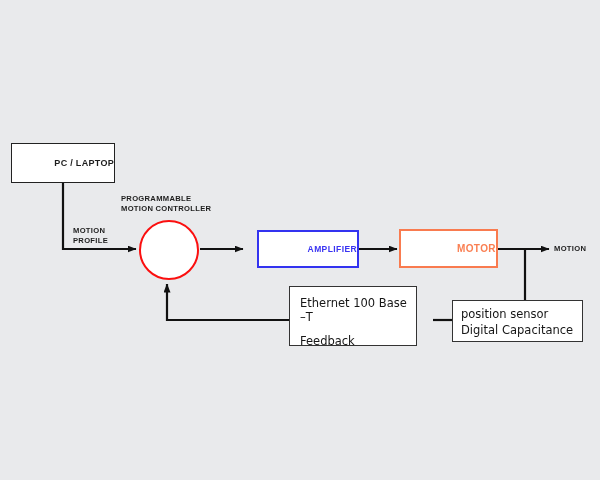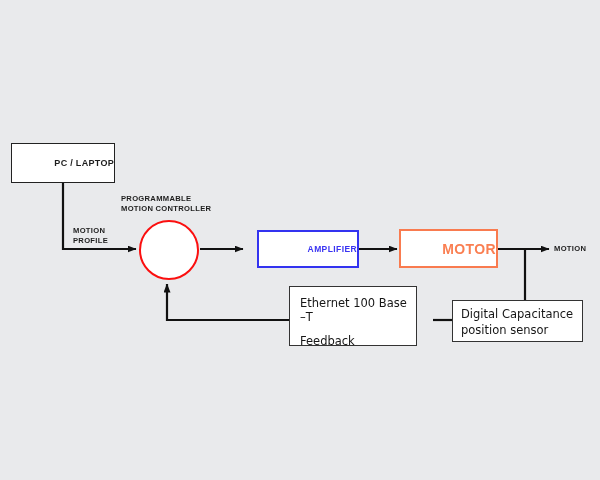--- a/index.html
+++ b/index.html
@@ -79,21 +79,21 @@
 
   
   #motor {
     left: 399px;
     top: 229px;
     width: 99px;
     height: 39px;
     border: 2px solid #f97b4f;
   }
   #motor .lbl {
-    font-size: 14px;
+    font-size: 10px;
     font-weight: bold;
     color: #fa7f52;
     letter-spacing: .4px;
   }
 
   
   #ethernet-box {
     left: 289px;
     top: 286px;
     width: 128px;
@@ -204,17 +204,17 @@
   </div>
 
   <div class="free-label" id="label-motion-out">MOTION</div>
 
   <div class="node" id="ethernet-box">
     <div class="line">Ethernet 100 Base –T</div>
     <div class="line line2">Feedback</div>
   </div>
 
   <div class="node" id="sensor-box">
+    <div class="line">position sensor</div>
     <div class="line">Digital Capacitance</div>
-    <div class="line">position sensor</div>
   </div>
 
 </div>
 
 </body></html>

